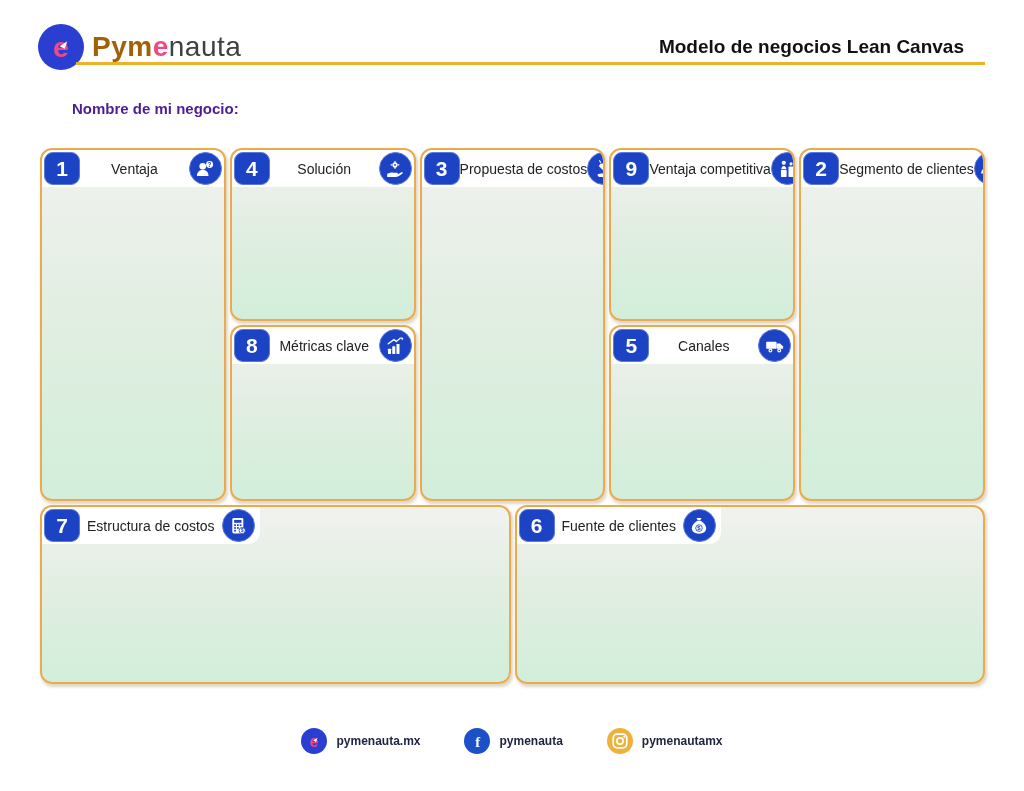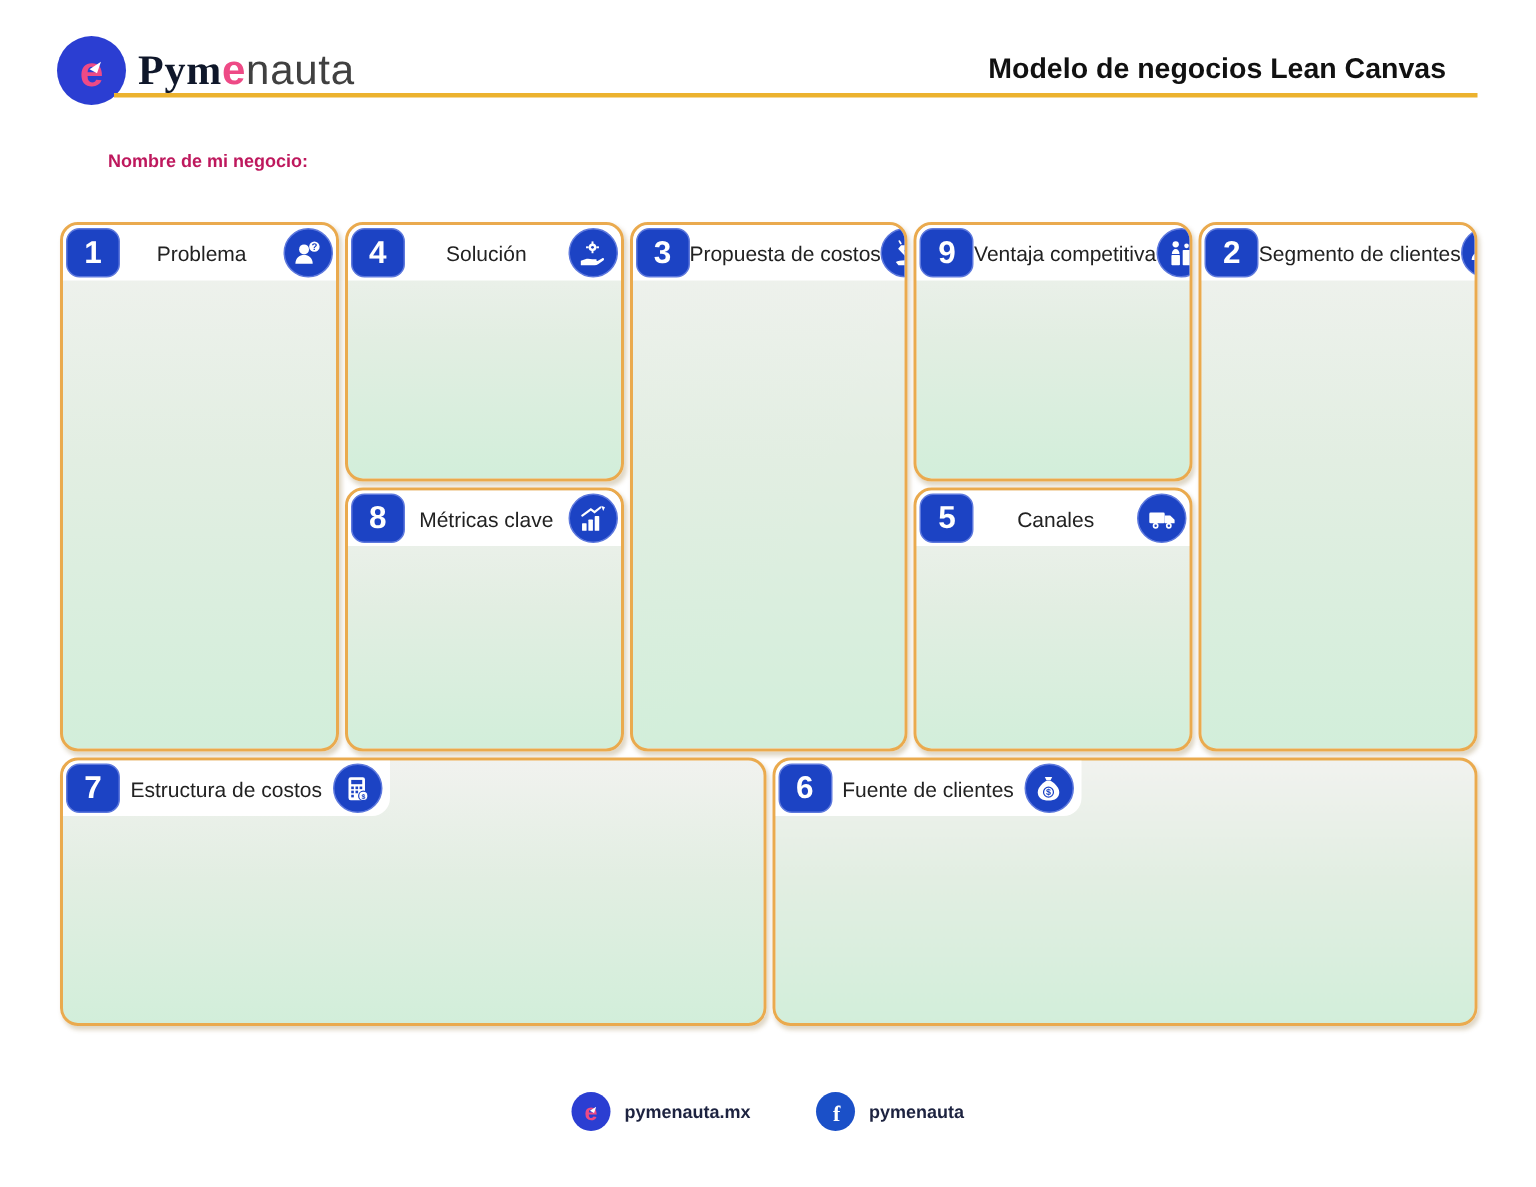--- a/index.html
+++ b/index.html
@@ -3,27 +3,27 @@
 <meta charset="utf-8">
 <style>
   * { margin:0; padding:0; box-sizing:border-box; }
   html,body { width:1024px; height:791px; background:#fff; font-family:"Liberation Sans", sans-serif; position:relative; overflow:hidden; }
 
   
   .logo { position:absolute; left:38px; top:24px; display:flex; align-items:center; gap:8px; }
   .logo-circle { width:46px; height:46px; border-radius:50%; background:#2b3ed2; display:flex; align-items:center; justify-content:center; position:relative; }
   .logo-circle svg { width:40px; height:40px; }
   .wordmark { font-size:28px; letter-spacing:.5px; }
-  .wordmark .b1 { color:#0f172a; font-weight:bold;font-family:Liberation Serif, serif; }
+  .wordmark .b1 { color:#a16207; font-weight:bold; }
   .wordmark .pk { color:#ee4a86; font-weight:bold; }
   .wordmark .b2 { color:#404040; font-weight:500; }
   .page-title { position:absolute; right:60px; top:36px; font-size:19px; font-weight:bold; color:#111; }
   .gold-rule { position:absolute; left:76px; right:39px; top:62px; height:3px; background:#ecb22e; }
 
-  .business-name { position:absolute; left:72px; top:100px; font-size:12px; font-weight:bold; color:#be185d; }
+  .business-name { position:absolute; left:72px; top:100px; font-size:15px; font-weight:bold; color:#4c1d95; }
 
   
   .canvas-grid { position:absolute; left:40px; top:148px; width:945px;
     display:grid; grid-template-columns:repeat(10,1fr); grid-template-rows:173px 176px 179px; gap:4px; }
 
   .box { border:2px solid #eaaa4e; border-radius:12px;
     background:linear-gradient(180deg,#f1f2ef 0%,#e2eee2 45%,#d2eeda 100%);
     box-shadow:1.5px 2.5px 3px rgba(140,110,50,.28); position:relative; overflow:hidden; }
 
   .pos-problema  { grid-column:1/3;  grid-row:1/3; }
@@ -172,21 +172,21 @@
 <div class="page-title">Modelo de negocios Lean Canvas</div>
 <div class="gold-rule"></div>
 
 <div class="business-name">Nombre de mi negocio:</div>
 
 <div class="canvas-grid">
 
   <section class="box pos-problema">
     <div class="box-header">
       <div class="badge">1</div>
-      <div class="box-title">Problema</div>
+      <div class="box-title">Ventaja</div>
       <div class="icon-circle">
           <svg viewBox="0 0 24 24">
             <use href="#i-person-question"></use>
           </svg>
         </div>
     </div>
     <div class="box-body"></div>
   </section>
 
   <section class="box pos-solucion">
@@ -305,13 +305,21 @@
     <div class="f-label">pymenauta.mx</div>
   </div>
   <div class="f-item">
     <div class="f-icon fb-bg">
         <svg viewBox="0 0 24 24">
           <use href="#i-facebook"></use>
         </svg>
       </div>
     <div class="f-label">pymenauta</div>
   </div>
+  <div class="f-item">
+    <div class="f-icon ig-bg">
+        <svg viewBox="0 0 24 24">
+          <use href="#i-instagram"></use>
+        </svg>
+      </div>
+    <div class="f-label">pymenautamx</div>
+  </div>
 </div>
 
 </body></html>

